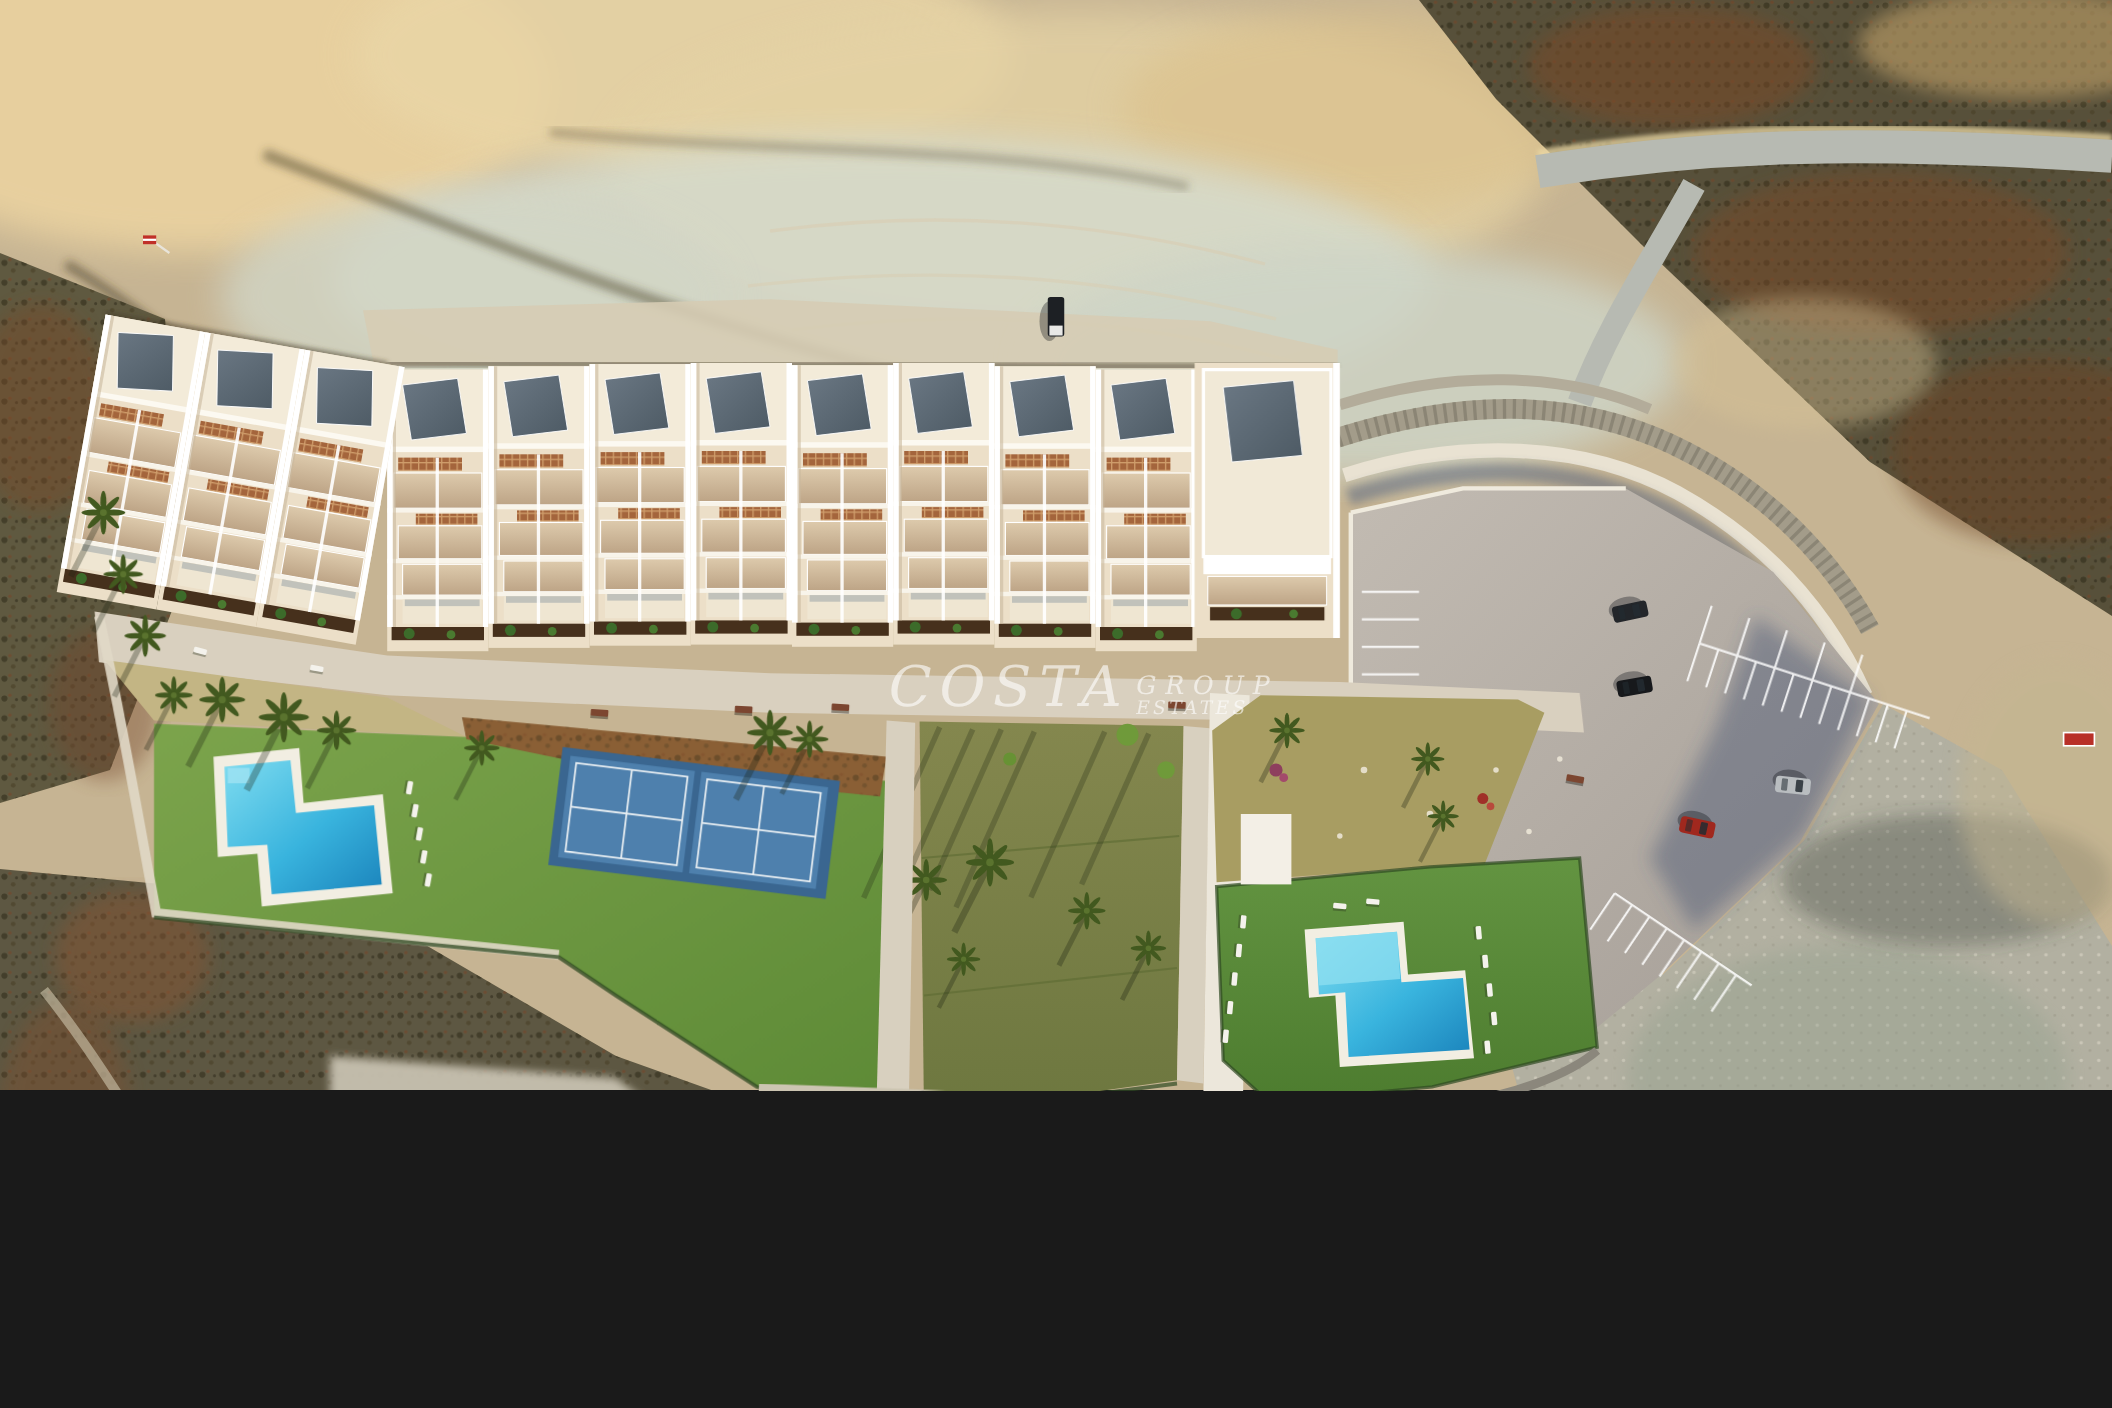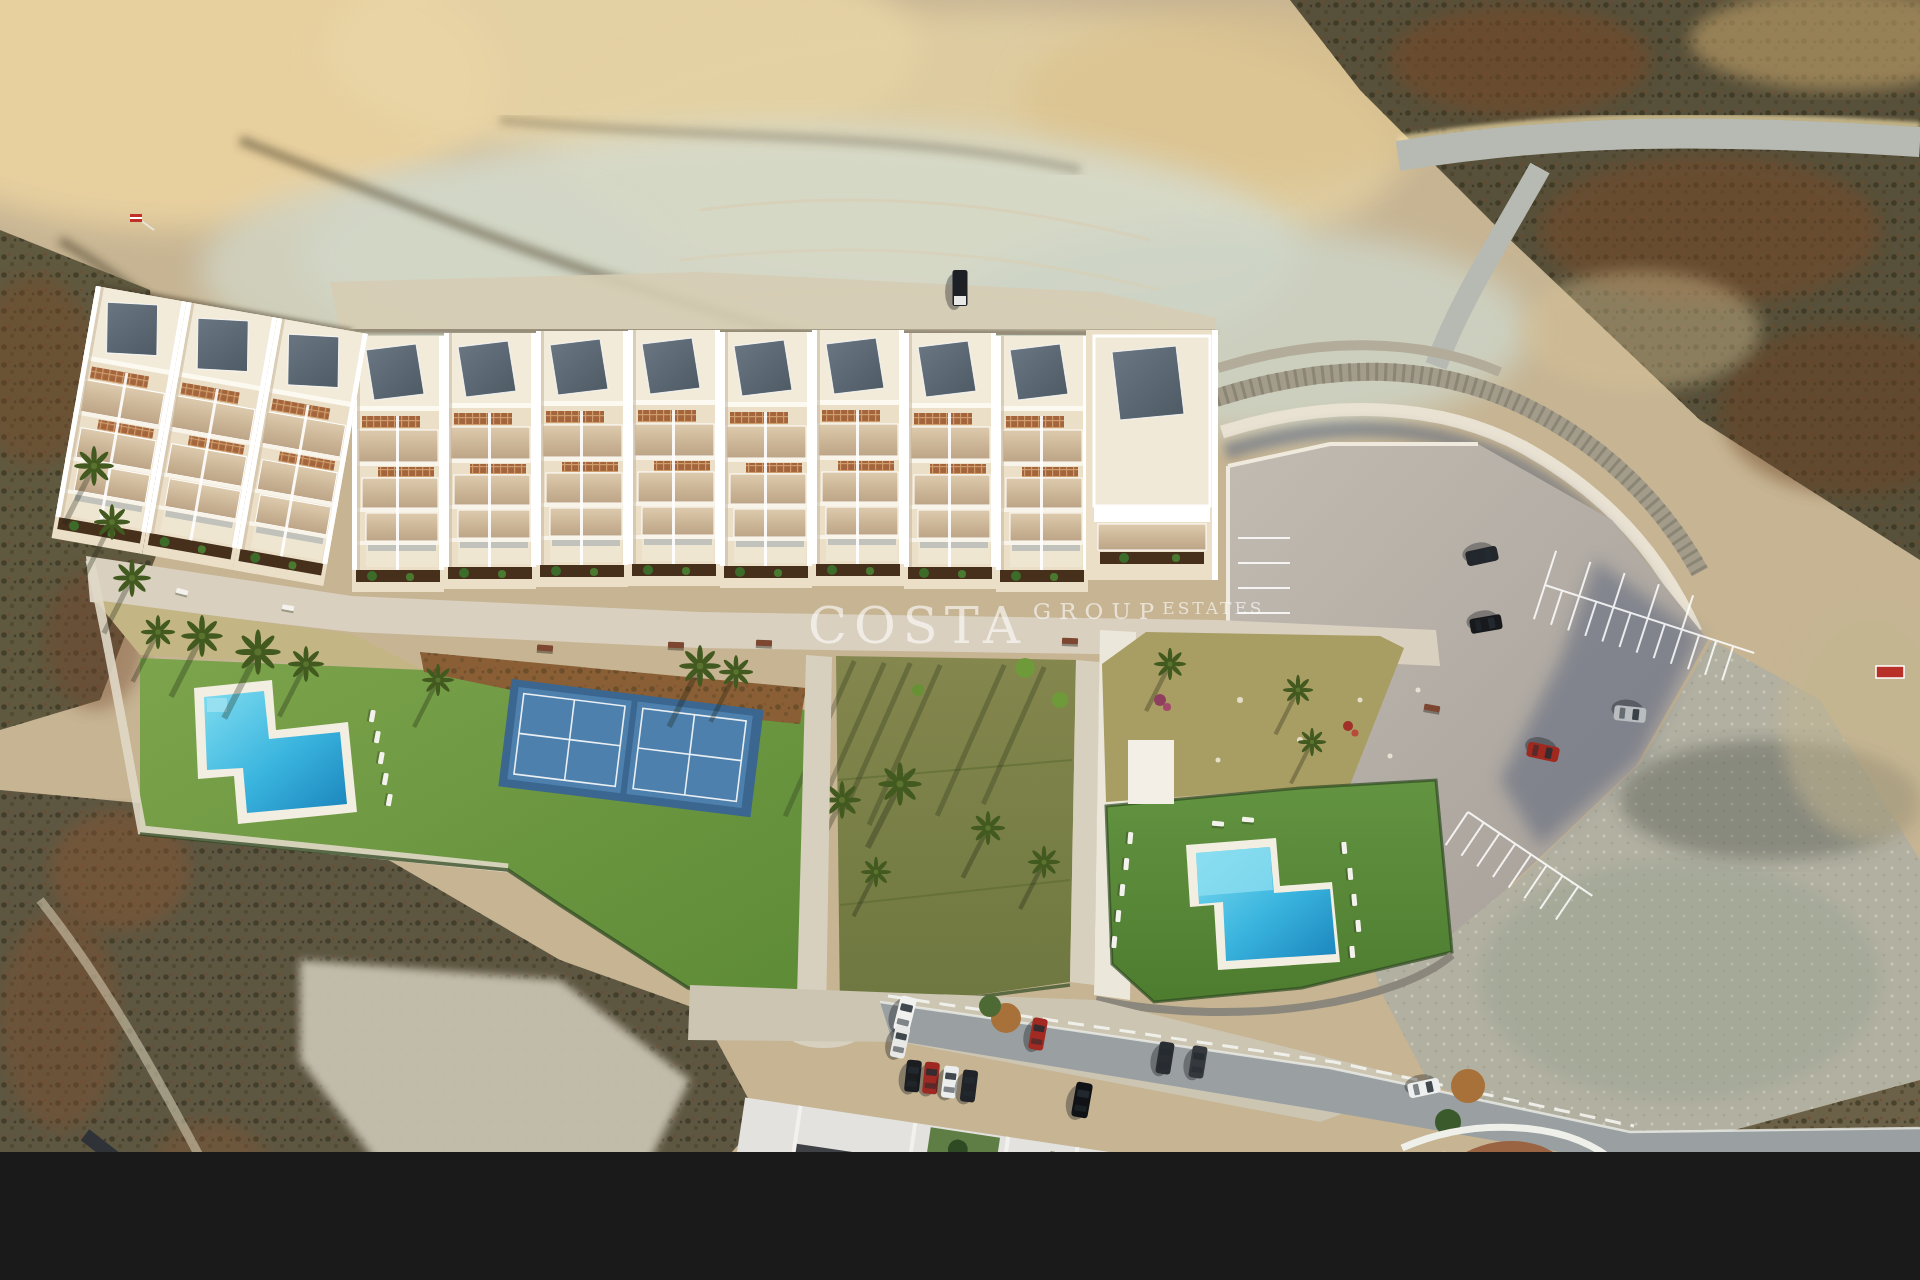--- a/index.html
+++ b/index.html
@@ -1,22 +1,22 @@
 <!DOCTYPE html>
 <html><head>
 <meta charset="utf-8">
 <style>
   html,body{margin:0;padding:0;background:#1a1a1a;}
-  .scene{position:relative;width:1920px;height:1152px;overflow:hidden;
-         font-family:"DejaVu Serif","Liberation Serif",serif;}
+  .scene{position:relative;width:1920px;height:991px;overflow:hidden;
+         font-family:"DejaVu Serif","Liberation Serif",serif;font-style:italic;}
   .scene svg{position:absolute;left:0;top:0;}
   .watermark{position:absolute;left:808px;top:600px;display:flex;align-items:flex-start;
              color:rgba(255,255,255,0.60);pointer-events:none;}
   .wm-brand{font-size:51px;line-height:1;letter-spacing:7px;font-weight:400;}
-  .wm-col{display:flex;flex-direction:row;margin-left:6px;}
+  .wm-col{display:flex;flex-direction:column;margin-left:6px;margin-top:13px;}
   .wm-line1{font-size:23px;line-height:1.0;letter-spacing:8px;}
   .wm-line2{font-size:17px;line-height:1.05;letter-spacing:3px;}
 </style>
 </head>
 <body>
 
 <div class="scene">
 <svg width="1920" height="1280" viewBox="0 0 1920 1280">
 <defs>
   <filter id="f2">

